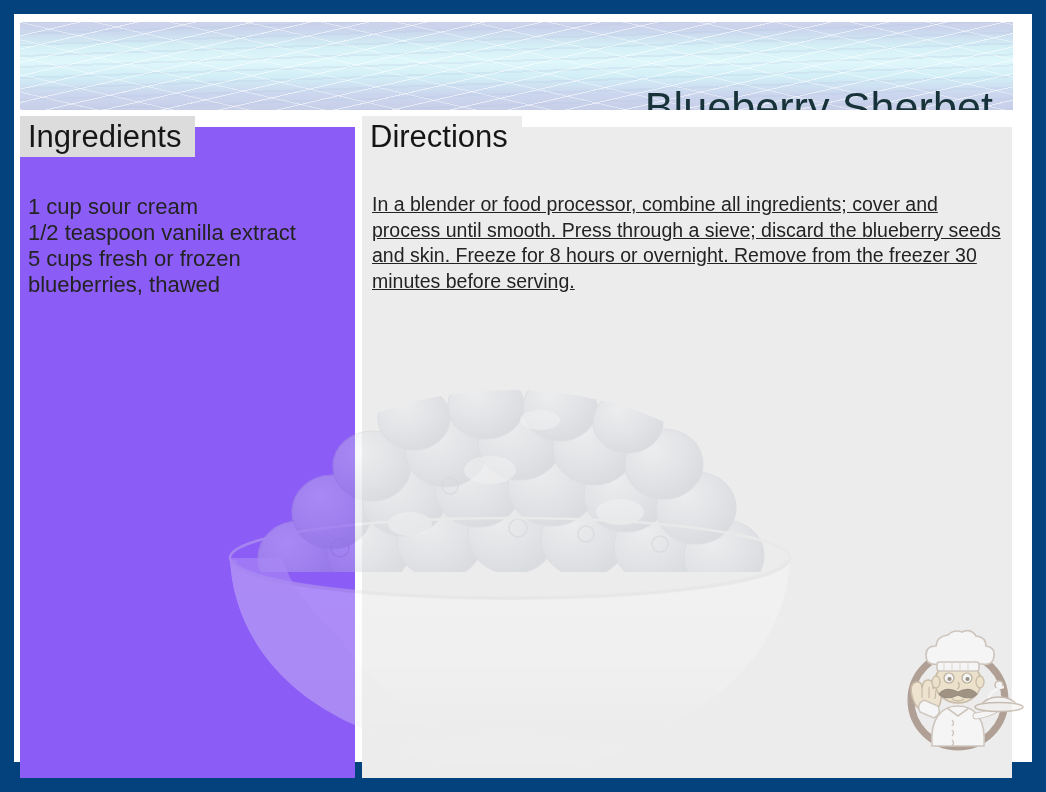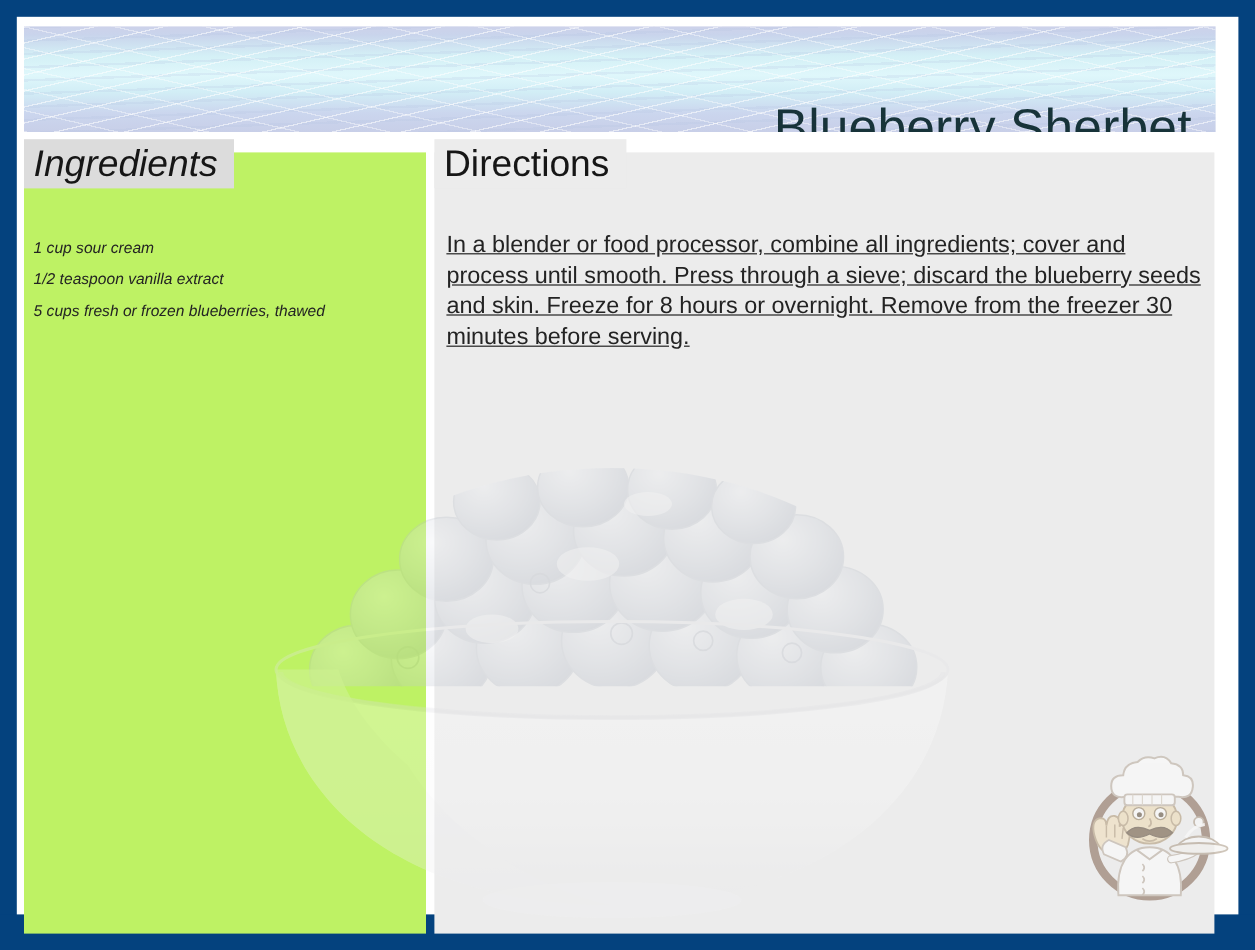--- a/index.html
+++ b/index.html
@@ -65,22 +65,21 @@
     letter-spacing:0.1px;
     white-space:nowrap;
     margin-top:41px;
   }
 
   
   #ingredients-panel {
     position:absolute;
     left:6px; top:113px;
     width:335px; height:651px;
-    background:#bef264;
-    font-style:italic;
+    background:#8b5cf6;
   }
   #directions-panel {
     position:absolute;
     left:348px; top:113px;
     width:650px; height:651px;
     background:#ececec;
     padding-left:16px;
   }
 
   
@@ -96,21 +95,21 @@
     white-space:nowrap;
   }
   #ingredients-tab { background:#dcdcdc; }
   #directions-tab  { background:#ececec; }
 
   
   #ingredients-list {
     position:absolute;
     left:8px; top:67px;
     width:322px;
-    font-size:13px;
+    font-size:22px;
     line-height:26px;
     color:#232323;
     z-index:3;
   }
   #ingredients-list li { list-style:none; }
 
   #directions-text {
     position:absolute;
     left:10px; top:65px;
     width:632px;

